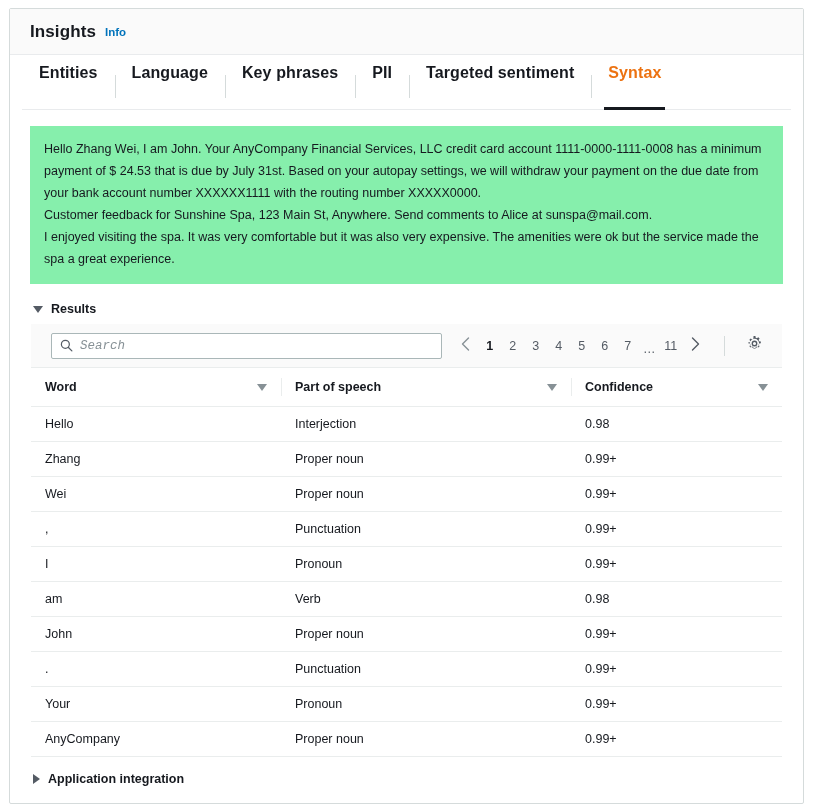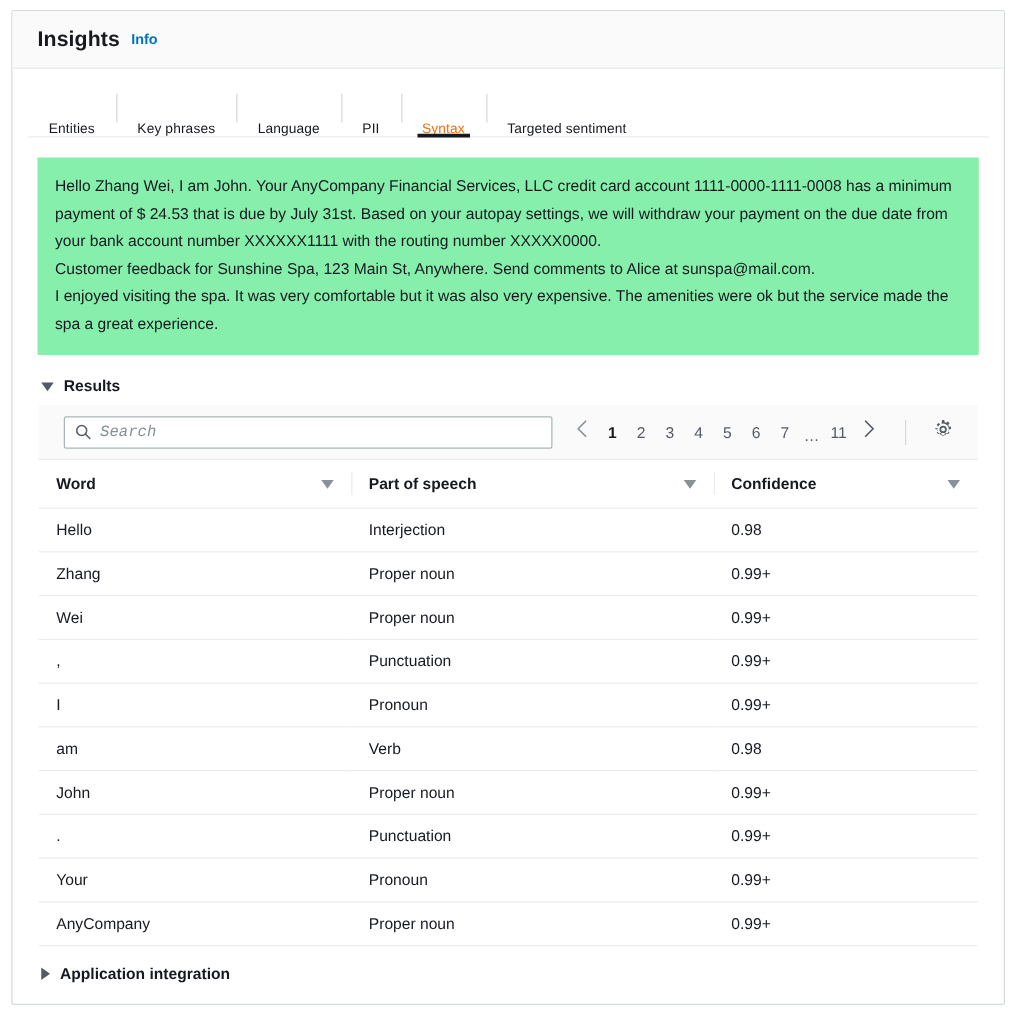--- a/index.html
+++ b/index.html
@@ -62,24 +62,24 @@
   }
   .tabs {
     display: flex;
     align-items: stretch;
     height: 46px;
     border-bottom: 1px solid #e9ebed;
     margin-top: 9px;
   }
   .tab {
     display: flex;
-    align-items: flex-end;
+    align-items: flex-start;
     padding: 0 17px;
-    font-size: 11px;
-    font-weight: normal;
+    font-size: 16px;
+    font-weight: bold;
     color: #16191f;
     cursor: pointer;
     position: relative;
     white-space: nowrap;
     letter-spacing: 0.1px;
   }
   .tab + .tab::before {
     content: "";
     position: absolute;
     left: 0; top: 11px; bottom: 11px;
@@ -299,33 +299,33 @@
       <span class="panel-title">Insights</span>
       <span class="info-link">Info</span>
     </div>
 
     <div class="tabs-wrap">
       <div class="tabs">
         <div class="tab">
           <span>Entities</span>
         </div>
         <div class="tab">
+          <span>Language</span>
+        </div>
+        <div class="tab">
           <span>Key phrases</span>
-        </div>
-        <div class="tab">
-          <span>Language</span>
         </div>
         <div class="tab">
           <span>PII</span>
         </div>
+        <div class="tab">
+          <span>Targeted sentiment</span>
+        </div>
         <div class="tab active">
           <span>Syntax</span>
-        </div>
-        <div class="tab">
-          <span>Targeted sentiment</span>
         </div>
       </div>
     </div>
 
     <div class="body">
 
 
       <div class="analyzed-box">
         <p>Hello Zhang Wei, I am John. Your AnyCompany Financial Services, LLC credit card account 1111-0000-1111-0008 has a minimum payment of $ 24.53 that is due by July 31st. Based on your autopay settings, we will withdraw your payment on the due date from your bank account number XXXXXX1111 with the routing number XXXXX0000.</p>
         <p>Customer feedback for Sunshine Spa, 123 Main St, Anywhere. Send comments to Alice at sunspa@mail.com.</p>

